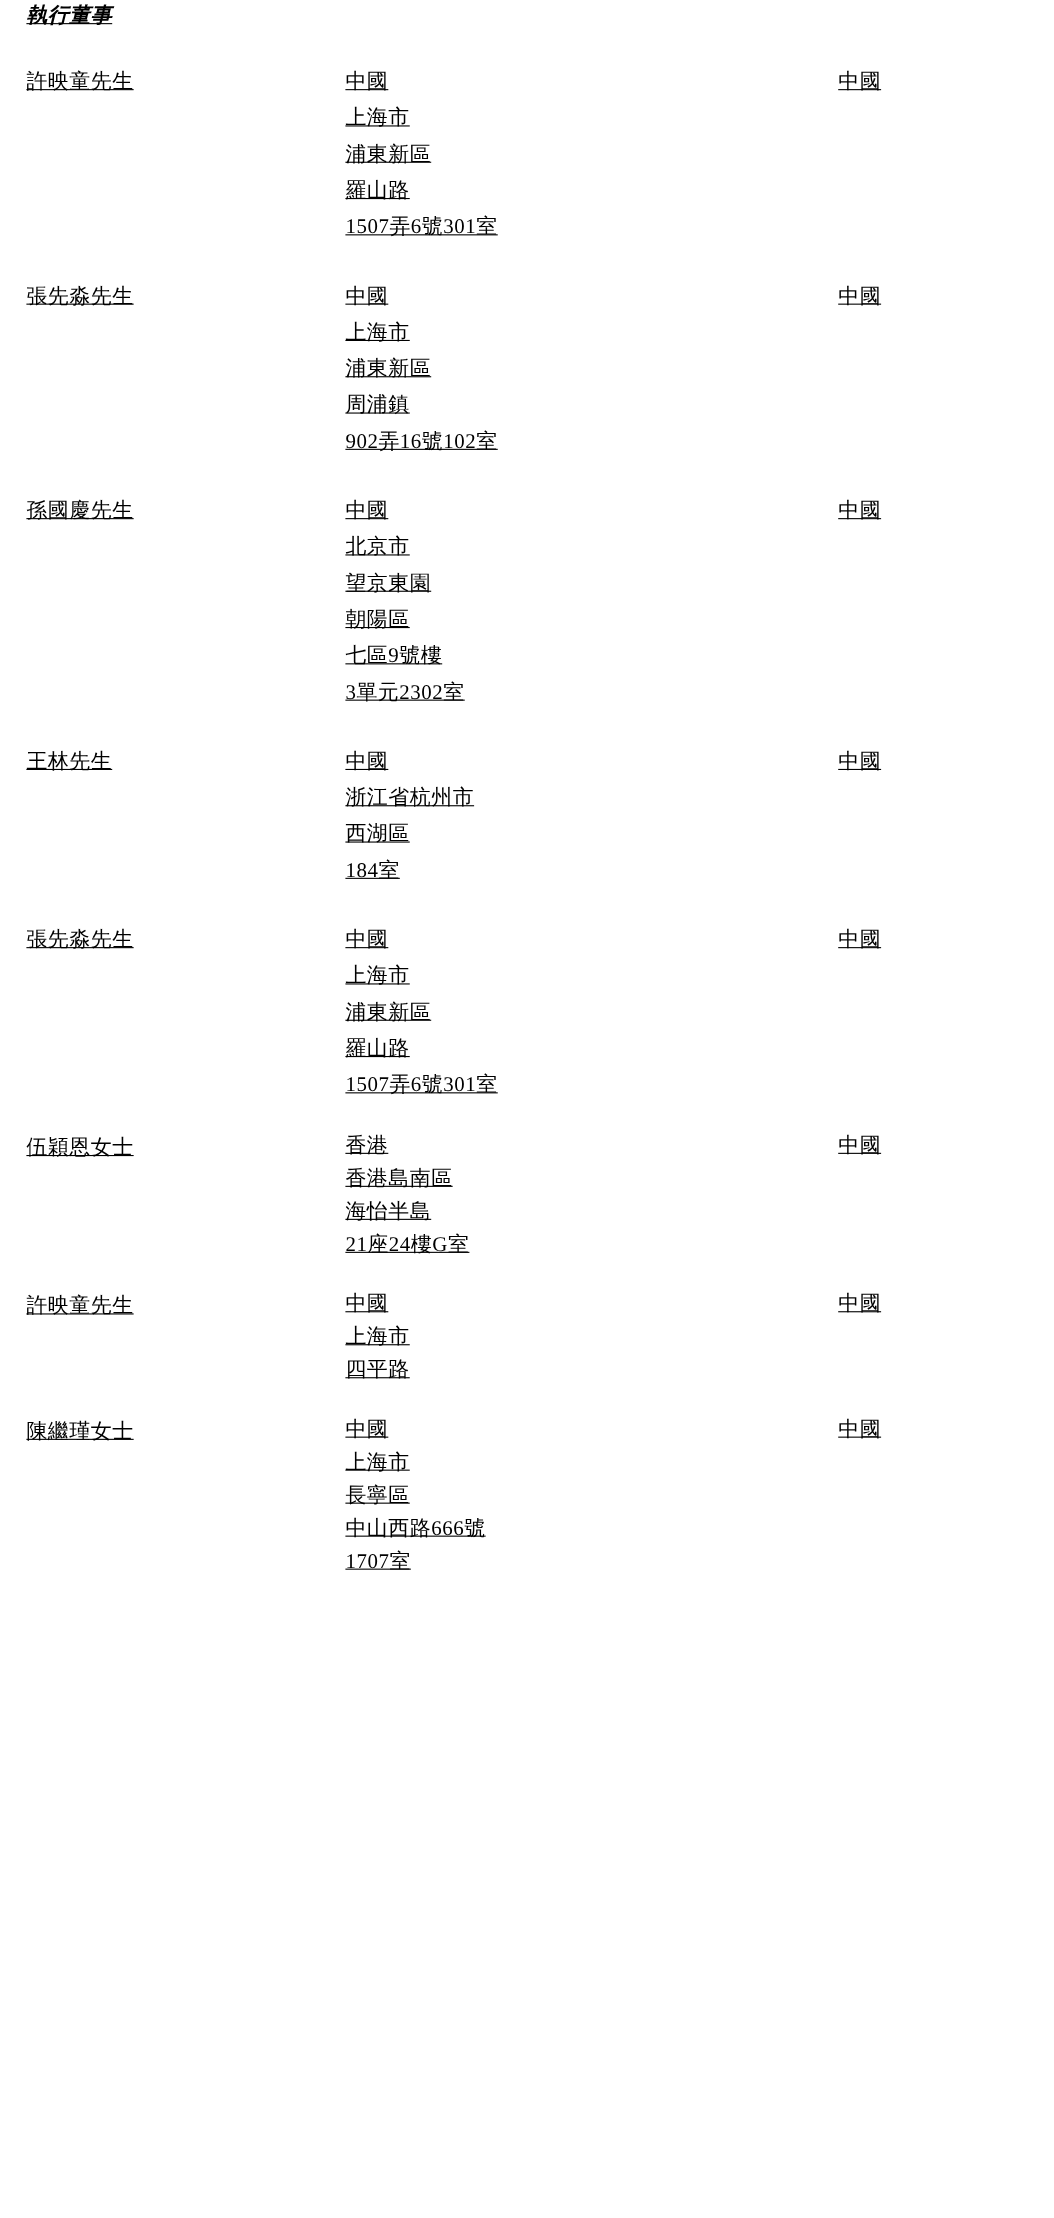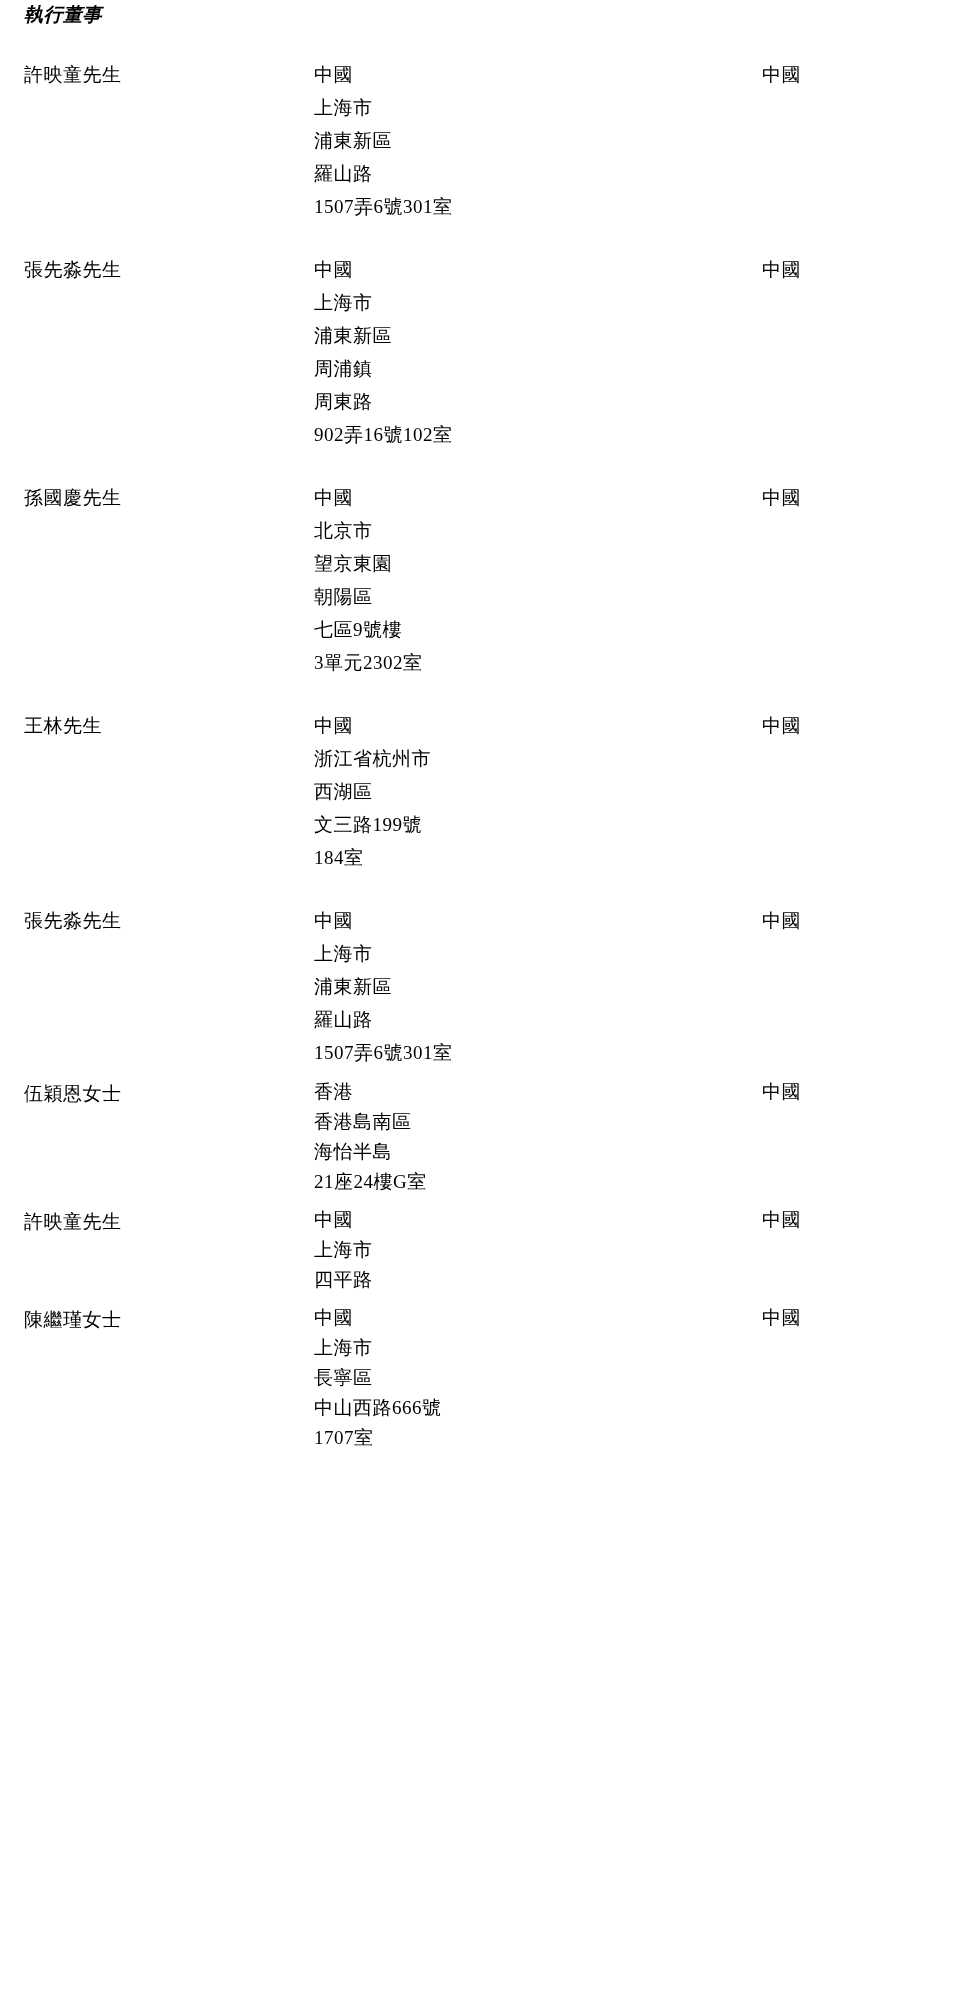--- a/index.html
+++ b/index.html
@@ -11,41 +11,42 @@
     width: 958px;
     min-height: 2016px;
     font-family: "Liberation Serif", "DejaVu Serif", serif;
     color: #000000;
   }
   .page {
     position: relative;
     width: 958px;
     box-sizing: border-box;
     padding: 0 24px 0 24px;
+    text-decoration: underline;
   }
   .section-heading {
     font-weight: bold;
     font-style: italic;
     font-size: 19px;
     line-height: 26px;
     letter-spacing: 0.5px;
     margin: 0;
     padding: 0;
   }
   .heading-exec      { margin-top: 2px; }
   .heading-nonexec   { margin-top: 42px; }
   .heading-indep     { margin-top: 34px; }
 
   .entry {
     display: flex;
     align-items: flex-start;
     margin-top: 30px;
   }
   .entry.tight {
-    margin-top: 8px;
+    margin-top: 24px;
   }
   .col-name {
     width: 290px;
     flex: 0 0 290px;
     font-size: 19px;
     line-height: 33px;
     letter-spacing: 0.5px;
   }
   .col-address {
     width: 430px;
@@ -92,21 +93,20 @@
     <div class="col-country">中國</div>
   </div>
 
   <div class="entry">
     <div class="col-name">張先淼先生</div>
     <div class="col-address">
       <span class="addr-line">中國</span>
       <span class="addr-line">上海市</span>
       <span class="addr-line">浦東新區</span>
       <span class="addr-line">周浦鎮</span>
-      <span class="addr-line">周東路</span>
       <span class="addr-line">902弄16號102室</span>
     </div>
     <div class="col-country">中國</div>
   </div>
 
 
   <div class="entry">
     <div class="col-name">孫國慶先生</div>
     <div class="col-address">
       <span class="addr-line">中國</span>
@@ -118,21 +118,20 @@
     </div>
     <div class="col-country">中國</div>
   </div>
 
   <div class="entry">
     <div class="col-name">王林先生</div>
     <div class="col-address">
       <span class="addr-line">中國</span>
       <span class="addr-line">浙江省杭州市</span>
       <span class="addr-line">西湖區</span>
-      <span class="addr-line">文三路199號</span>
       <span class="addr-line">184室</span>
     </div>
     <div class="col-country">中國</div>
   </div>
 
   <div class="entry">
     <div class="col-name">張先淼先生</div>
     <div class="col-address">
       <span class="addr-line">中國</span>
       <span class="addr-line">上海市</span>

